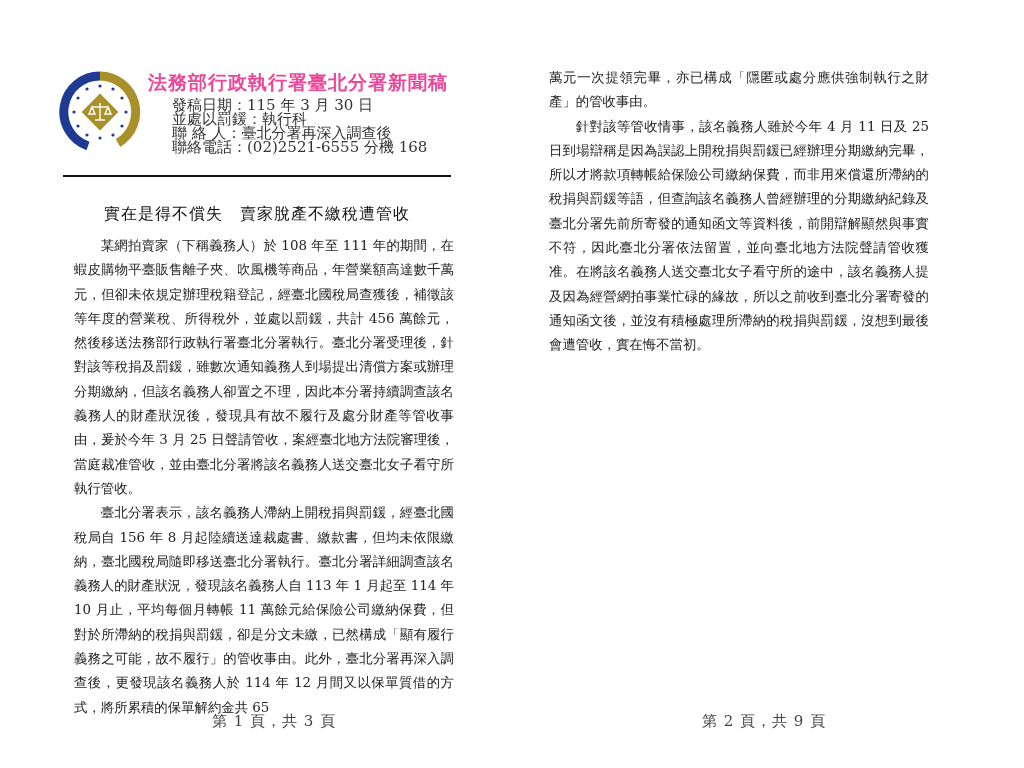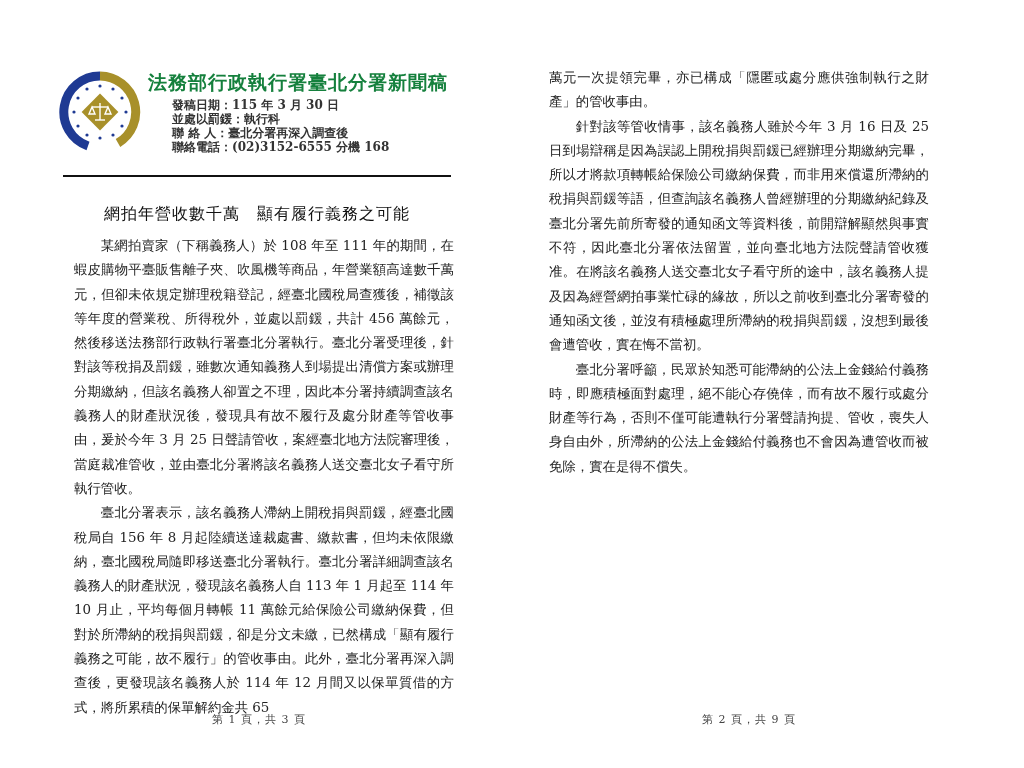--- a/index.html
+++ b/index.html
@@ -7,38 +7,38 @@
     width:1024px; height:768px; background:#ffffff; position:relative; overflow:hidden;
     font-family: "DejaVu Serif", "Liberation Serif", serif; color:#1a1a1a;
   }
   .page { position:absolute; top:0; height:768px; }
   #page1 { left:0; width:512px; }
   #page2 { left:481px; width:512px; }
 
   .logo { position:absolute; left:58px; top:70px; width:84px; height:84px; }
   .org-title {
     position:absolute; left:148px; top:70px; font-size:19px; font-weight:bold; letter-spacing:1px;
-    font-family: "DejaVu Serif", serif; color:#15803d;
+    font-family: "DejaVu Serif", serif; color:#ec4899;
   }
-  .meta { position:absolute; left:172px; top:98px; font-size:12px; line-height:14px; color:#333;font-weight:bold; }
+  .meta { position:absolute; left:172px; top:98px; font-size:15px; line-height:14px; color:#333; }
   .meta div { white-space:nowrap; }
   .rule { position:absolute; left:63px; top:175px; width:388px; height:2px; background:#111; }
 
   .headline {
     position:absolute; left:63px; top:204px; width:388px; text-align:center;
     font-size:16px; letter-spacing:1px; color:#111;
   }
 
   .body-text { position:absolute; font-size:13.4px; line-height:24.3px; color:#222; text-align:justify; }
   #p1-body { left:74px; top:234px; width:380px; }
   #p2-body { left:580px; top:66px; width:380px; }
   .para { margin:0; }
   .indent { text-indent:2em; }
 
-  .footer { position:absolute; font-size:11px; color:#444; letter-spacing:1px;text-align:right; }
+  .footer { position:absolute; font-size:15px; color:#444; letter-spacing:1px;text-align:right; }
   #footer1 { left:212px; top:712px; }
   #footer2 { left:733px; top:712px; }
 </style>
 </head>
 <body>
 
 <div class="page" id="page1">
   <div class="logo">
     <svg width="84" height="84" viewBox="0 0 84 84">
       <path d="M42 6 A36 36 0 0 0 30 76" stroke="#1f3a93" stroke-width="9" fill="none"></path>
@@ -65,31 +65,30 @@
           <path d="M47 44 L50 37 L53 44 Z"></path>
         <line x1="37" y1="50" x2="47" y2="50"></line>
       </g>
     </svg>
   </div>
   <div class="org-title">法務部行政執行署臺北分署新聞稿</div>
   <div class="meta">
     <div>發稿日期：115 年 3 月 30 日</div>
     <div>並處以罰鍰：執行科</div>
     <div>聯 絡 人：臺北分署再深入調查後</div>
-    <div>聯絡電話：(02)3152-6555 分機 168</div>
+    <div>聯絡電話：(02)2521-6555 分機 168</div>
   </div>
   <div class="rule"></div>
-  <div class="headline">網拍年營收數千萬　顯有履行義務之可能</div>
+  <div class="headline">實在是得不償失　賣家脫產不繳稅遭管收</div>
   <div class="body-text" id="p1-body">
     <p class="para indent">某網拍賣家（下稱義務人）於 108 年至 111 年的期間，在蝦皮購物平臺販售離子夾、吹風機等商品，年營業額高達數千萬元，但卻未依規定辦理稅籍登記，經臺北國稅局查獲後，補徵該等年度的營業稅、所得稅外，並處以罰鍰，共計 456 萬餘元，然後移送法務部行政執行署臺北分署執行。臺北分署受理後，針對該等稅捐及罰鍰，雖數次通知義務人到場提出清償方案或辦理分期繳納，但該名義務人卻置之不理，因此本分署持續調查該名義務人的財產狀況後，發現具有故不履行及處分財產等管收事由，爰於今年 3 月 25 日聲請管收，案經臺北地方法院審理後，當庭裁准管收，並由臺北分署將該名義務人送交臺北女子看守所執行管收。</p>
     <p class="para indent">臺北分署表示，該名義務人滯納上開稅捐與罰鍰，經臺北國稅局自 156 年 8 月起陸續送達裁處書、繳款書，但均未依限繳納，臺北國稅局隨即移送臺北分署執行。臺北分署詳細調查該名義務人的財產狀況，發現該名義務人自 113 年 1 月起至 114 年 10 月止，平均每個月轉帳 11 萬餘元給保險公司繳納保費，但對於所滯納的稅捐與罰鍰，卻是分文未繳，已然構成「顯有履行義務之可能，故不履行」的管收事由。此外，臺北分署再深入調查後，更發現該名義務人於 114 年 12 月間又以保單質借的方式，將所累積的保單解約金共 65</p>
   </div>
   <div class="footer" id="footer1">第 1 頁，共 3 頁</div>
 </div>
 
 <div class="page" id="page2">
   <div class="body-text" id="p2-body" style="left:68px;">
     <p class="para">萬元一次提領完畢，亦已構成「隱匿或處分應供強制執行之財產」的管收事由。</p>
-    <p class="para indent">針對該等管收情事，該名義務人雖於今年 3 月 16 日及 25 日到場辯稱是因為誤認上開稅捐與罰鍰已經辦理分期繳納完畢，所以才將款項轉帳給保險公司繳納保費，而非用來償還所滯納的稅捐與罰鍰等語，但查詢該名義務人曾經辦理的分期繳納紀錄及臺北分署先前所寄發的通知函文等資料後，前開辯解顯然與事實不符，因此臺北分署依法留置，並向臺北地方法院聲請管收獲准。在將該名義務人送交臺北女子看守所的途中，該名義務人提及因為經營網拍事業忙碌的緣故，所以之前收到臺北分署寄發的通知函文後，並沒有積極處理所滯納的稅捐與罰鍰，沒想到最後會遭管收，實在悔不當初。</p>
-    <p class="para indent">臺北分署呼籲，民眾於知悉可能滯納的公法上金錢給付義務時，即應積極面對處理，絕不能心存僥倖，而有故不履行或處分財產等行為，否則不僅可能遭執行分署聲請拘提、管收，喪失人身自由外，所滯納的公法上金錢給付義務也不會因為遭管收而被免除，實在是得不償失。</p>
+    <p class="para indent">針對該等管收情事，該名義務人雖於今年 4 月 11 日及 25 日到場辯稱是因為誤認上開稅捐與罰鍰已經辦理分期繳納完畢，所以才將款項轉帳給保險公司繳納保費，而非用來償還所滯納的稅捐與罰鍰等語，但查詢該名義務人曾經辦理的分期繳納紀錄及臺北分署先前所寄發的通知函文等資料後，前開辯解顯然與事實不符，因此臺北分署依法留置，並向臺北地方法院聲請管收獲准。在將該名義務人送交臺北女子看守所的途中，該名義務人提及因為經營網拍事業忙碌的緣故，所以之前收到臺北分署寄發的通知函文後，並沒有積極處理所滯納的稅捐與罰鍰，沒想到最後會遭管收，實在悔不當初。</p>
   </div>
   <div class="footer" id="footer2" style="left:221px;">第 2 頁，共 9 頁</div>
 </div>
 
 </body></html>

